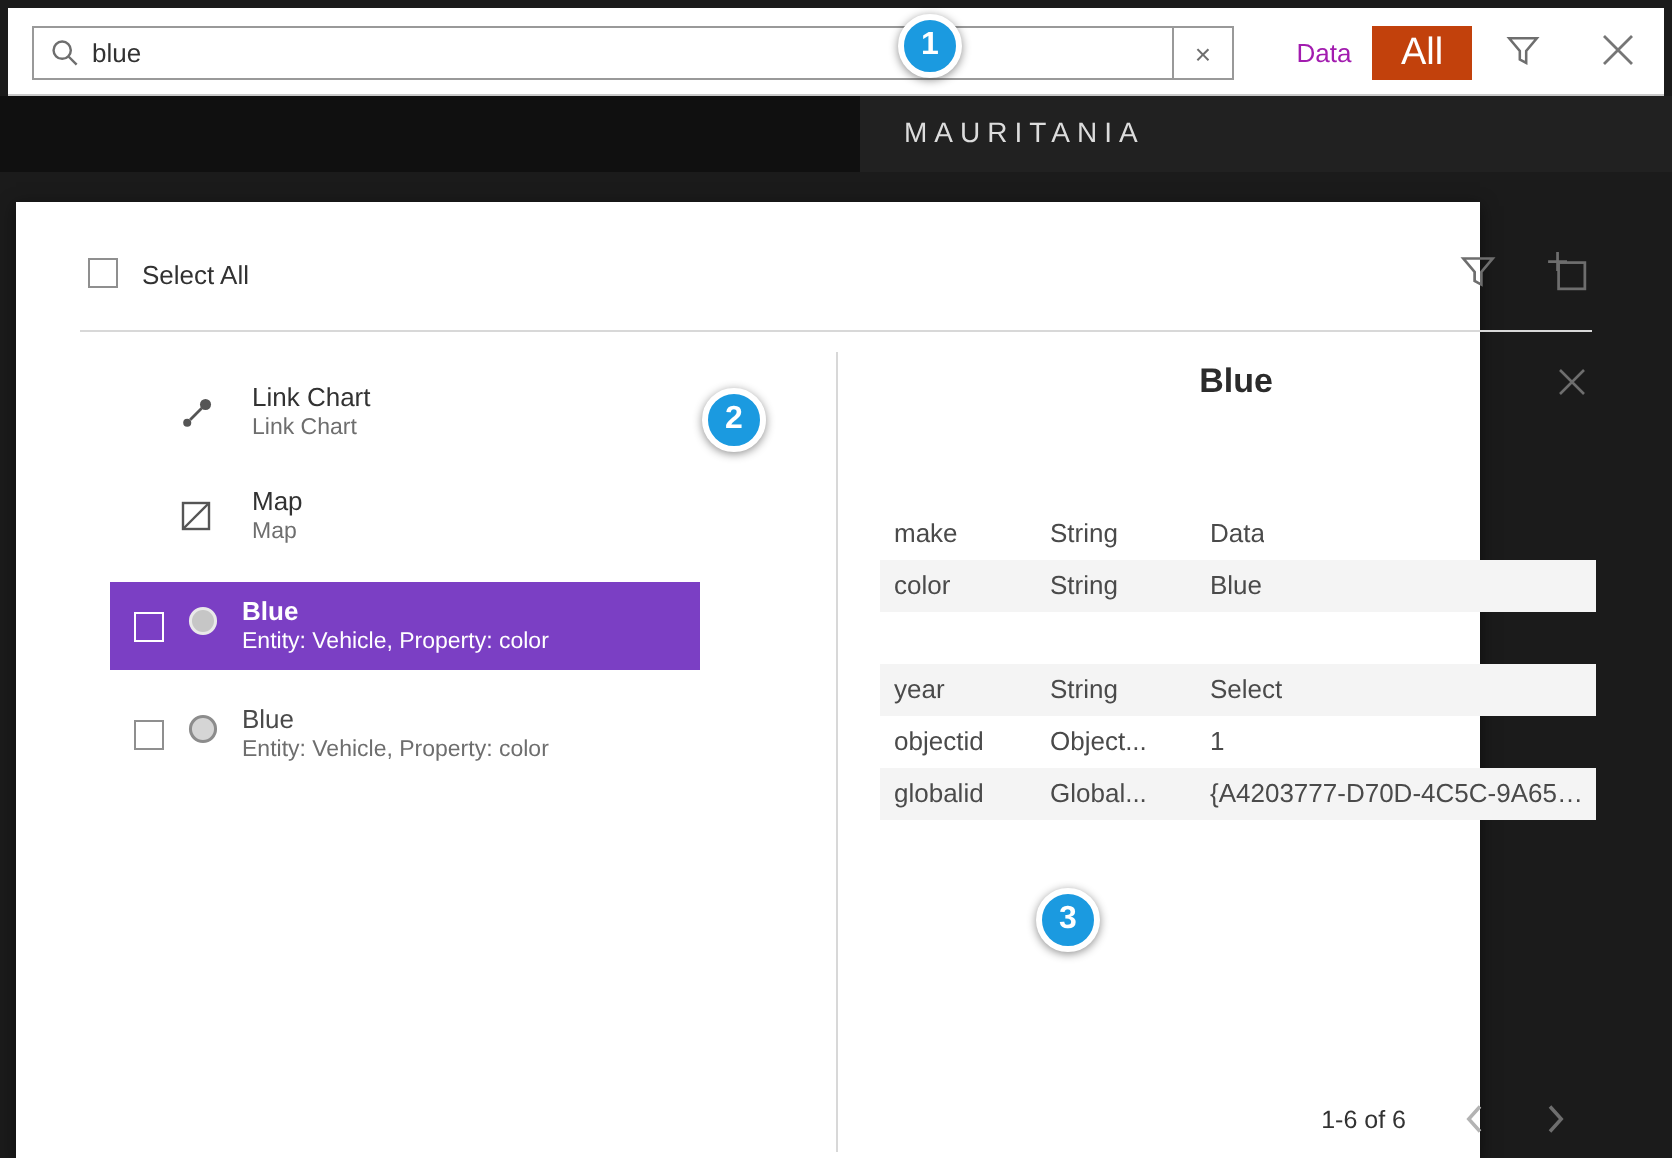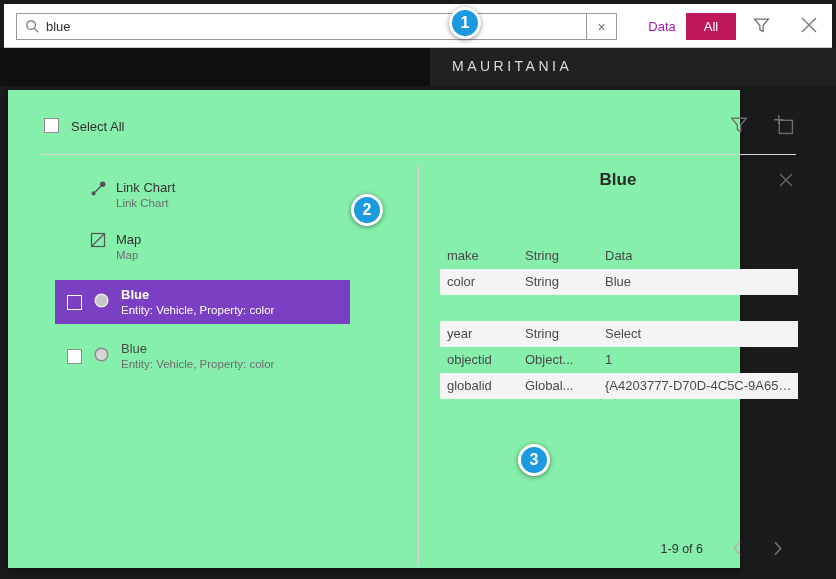--- a/index.html
+++ b/index.html
@@ -11,42 +11,42 @@
   .map-light{position:absolute;left:430px;top:48px;width:406px;height:38px;background:#212121}
   .map-label{position:absolute;left:452px;top:58px;font-size:14px;letter-spacing:3.5px;color:#dcdcdc}
 
   
   .topbar{position:absolute;left:4px;top:4px;width:828px;height:44px;background:#fff;border-bottom:1px solid #c9c9c9}
   .search-box{position:absolute;left:12px;top:9px;width:601px;height:27px;border:1px solid #999;display:flex;align-items:center;background:#fff}
   .search-ic{padding:0 6px 0 8px;display:flex;align-items:center}
   .search-input{flex:1;border:none;outline:none;font:13px "Liberation Sans",sans-serif;color:#323232;height:100%;background:transparent}
   .clear-btn{width:30px;height:100%;border-left:1px solid #999;display:flex;align-items:center;justify-content:center;color:#6e6e6e;font-size:14px;cursor:pointer}
   .data-btn{position:absolute;left:634px;top:9px;width:48px;height:27px;display:flex;align-items:center;justify-content:center;font-size:13px;color:#a21caf;background:#fff;cursor:pointer}
-  .all-btn{position:absolute;left:682px;top:9px;width:50px;height:27px;display:flex;align-items:center;justify-content:center;font-size:13px;color:#fff;background:#be185d;cursor:pointer}
+  .all-btn{position:absolute;left:682px;top:9px;width:50px;height:27px;display:flex;align-items:center;justify-content:center;font-size:19px;color:#fff;background:#c2410c;cursor:pointer}
   .tb-funnel{position:absolute;left:749px;top:13px;cursor:pointer}
   .tb-close{position:absolute;left:795px;top:11px;cursor:pointer}
 
   
   .badge{position:absolute;width:32px;height:32px;border-radius:50%;background:#1b9ae0;border:3px solid #fff;color:#fff;font-size:16px;font-weight:bold;display:flex;align-items:center;justify-content:center;box-shadow:0 1px 5px rgba(0,0,0,.45);z-index:5}
   #badge1{left:449px;top:7px}
   #badge2{left:351px;top:194px}
   #badge3{left:518px;top:444px}
 
   
-  .panel{position:absolute;left:8px;top:90px;width:732px;height:478px;background:#86efac;box-shadow:0 2px 8px rgba(0,0,0,.5)}
+  .panel{position:absolute;left:8px;top:101px;width:732px;height:478px;background:#ffffff;box-shadow:0 2px 8px rgba(0,0,0,.5)}
   .cb{width:15px;height:15px;border:1px solid #8f8f8f;background:#fff;flex:none}
   .selall-cb{position:absolute;left:36px;top:28px;cursor:pointer}
   .selall-label{position:absolute;left:63px;top:29px;font-size:13px;color:#323232}
   .p-funnel{position:absolute;left:722px;top:26px;cursor:pointer}
   .p-add{position:absolute;left:765px;top:24px;cursor:pointer}
   .hdiv{position:absolute;left:32px;top:64px;width:756px;height:1px;background:#d8d8d8}
   .vdiv{position:absolute;left:410px;top:75px;width:1px;height:400px;background:#d8d8d8}
 
   
-  .item{position:absolute;display:flex;align-items:flex-start;gap:8px;cursor:pointer}
+  .item{position:absolute;display:flex;align-items:center;gap:18px;cursor:pointer}
   .item .ic{width:20px;display:flex;justify-content:center;flex:none}
   .t{font-size:13px;color:#323232;line-height:16px}
   .s{font-size:11.5px;color:#6e6e6e;line-height:14px}
   .item1{left:80px;top:90px}
   .item2{left:80px;top:142px}
   .lrow{position:absolute;left:47px;width:295px;height:44px;display:flex;align-items:center;gap:10px;padding-left:12px;cursor:pointer}
   .row3{top:190px;background:#7b3fc4}
   .row3 .t{color:#fff;font-weight:bold}
   .row3 .s{color:#fff}
   .row3 .cb{border-color:#fff;background:transparent}
@@ -206,21 +206,21 @@
       <span class="col0">objectid</span>
       <span class="col1">Object...</span>
       <span class="col2">1</span>
     </div>
     <div class="trow r5">
       <span class="col0">globalid</span>
       <span class="col1">Global...</span>
       <span class="col2">{A4203777-D70D-4C5C-9A65-C...</span>
     </div>
 
-    <div class="pag-label">1-9 of 6</div>
+    <div class="pag-label">1-6 of 6</div>
     <span class="pag-prev">
       <svg width="11" height="15" viewBox="0 0 8 12">
           <path d="M6 1L1.5 6L6 11" fill="none" stroke="#b3b3b3" stroke-width="1.4"></path>
         </svg>
     </span>
     <span class="pag-next">
       <svg width="11" height="15" viewBox="0 0 8 12">
           <path d="M2 1l4.5 5L2 11" fill="none" stroke="#6e6e6e" stroke-width="1.4"></path>
         </svg>
     </span>

